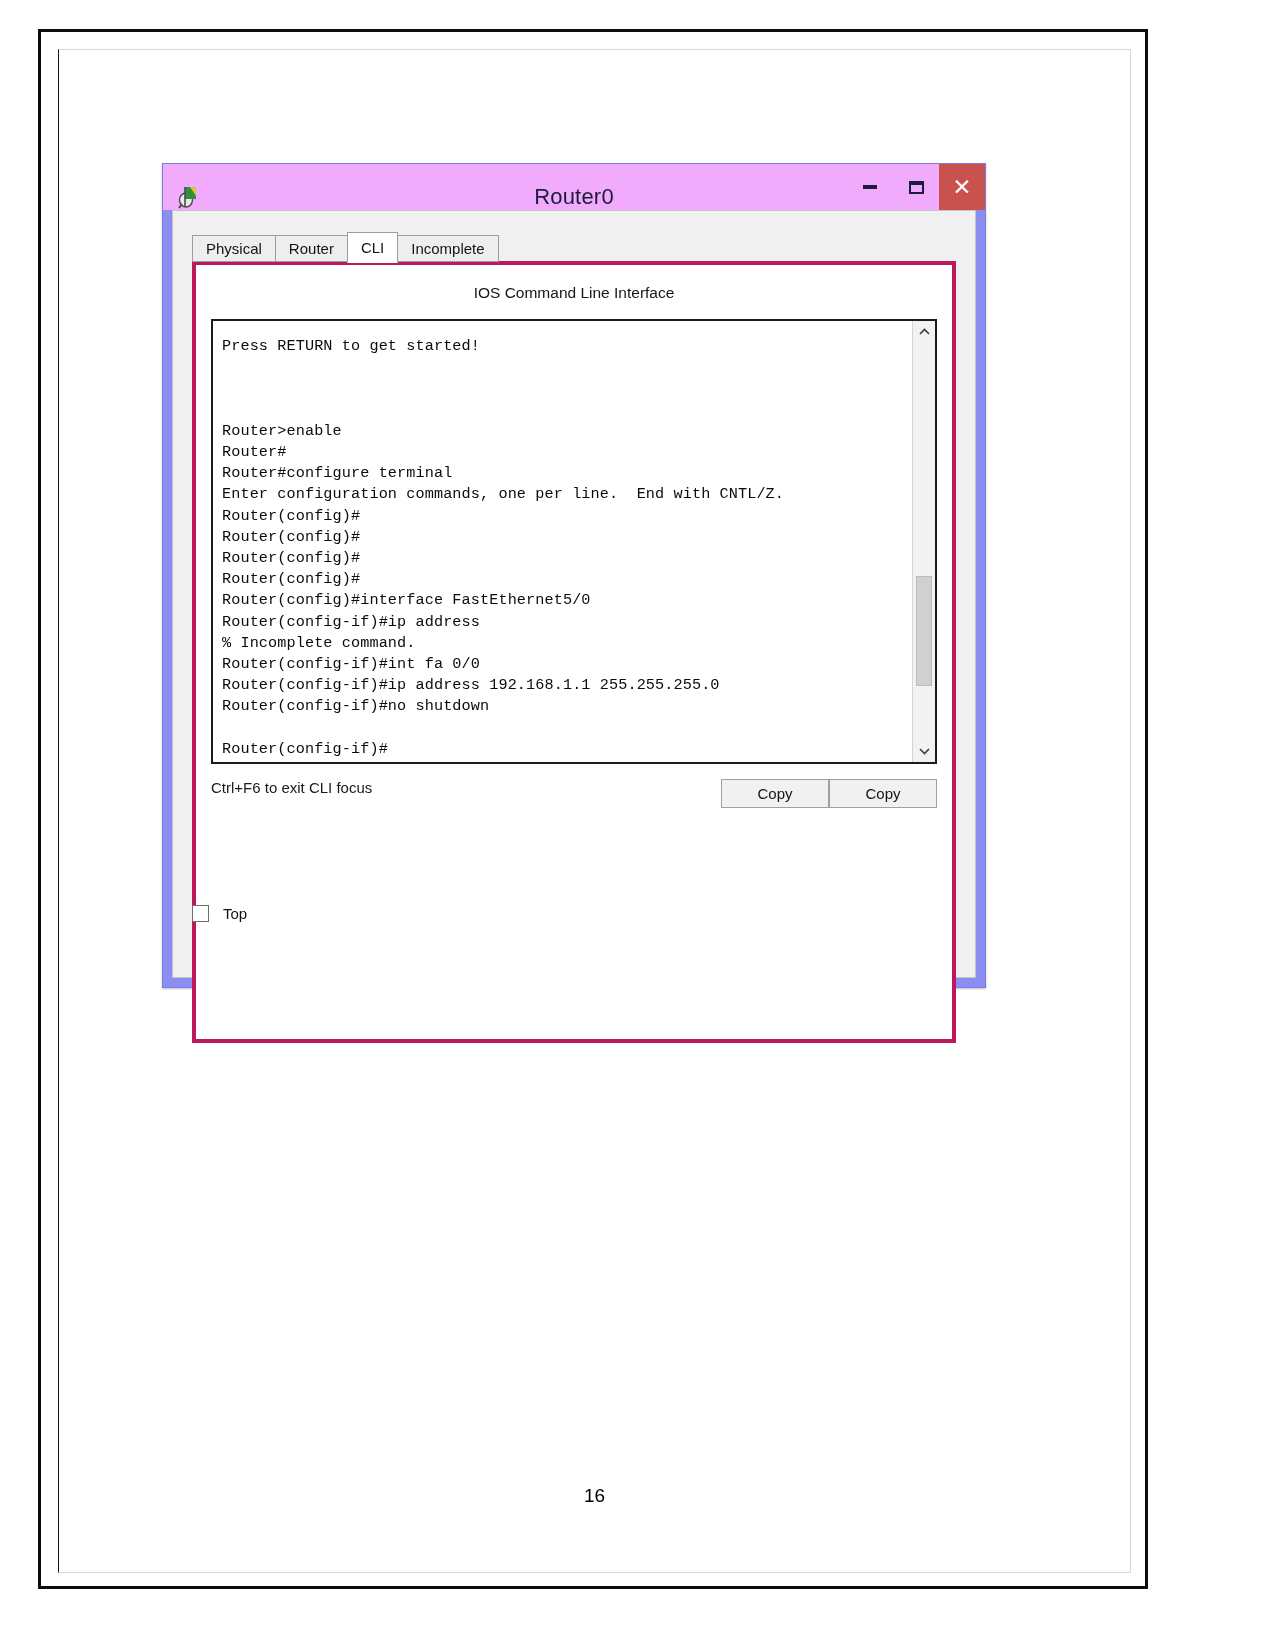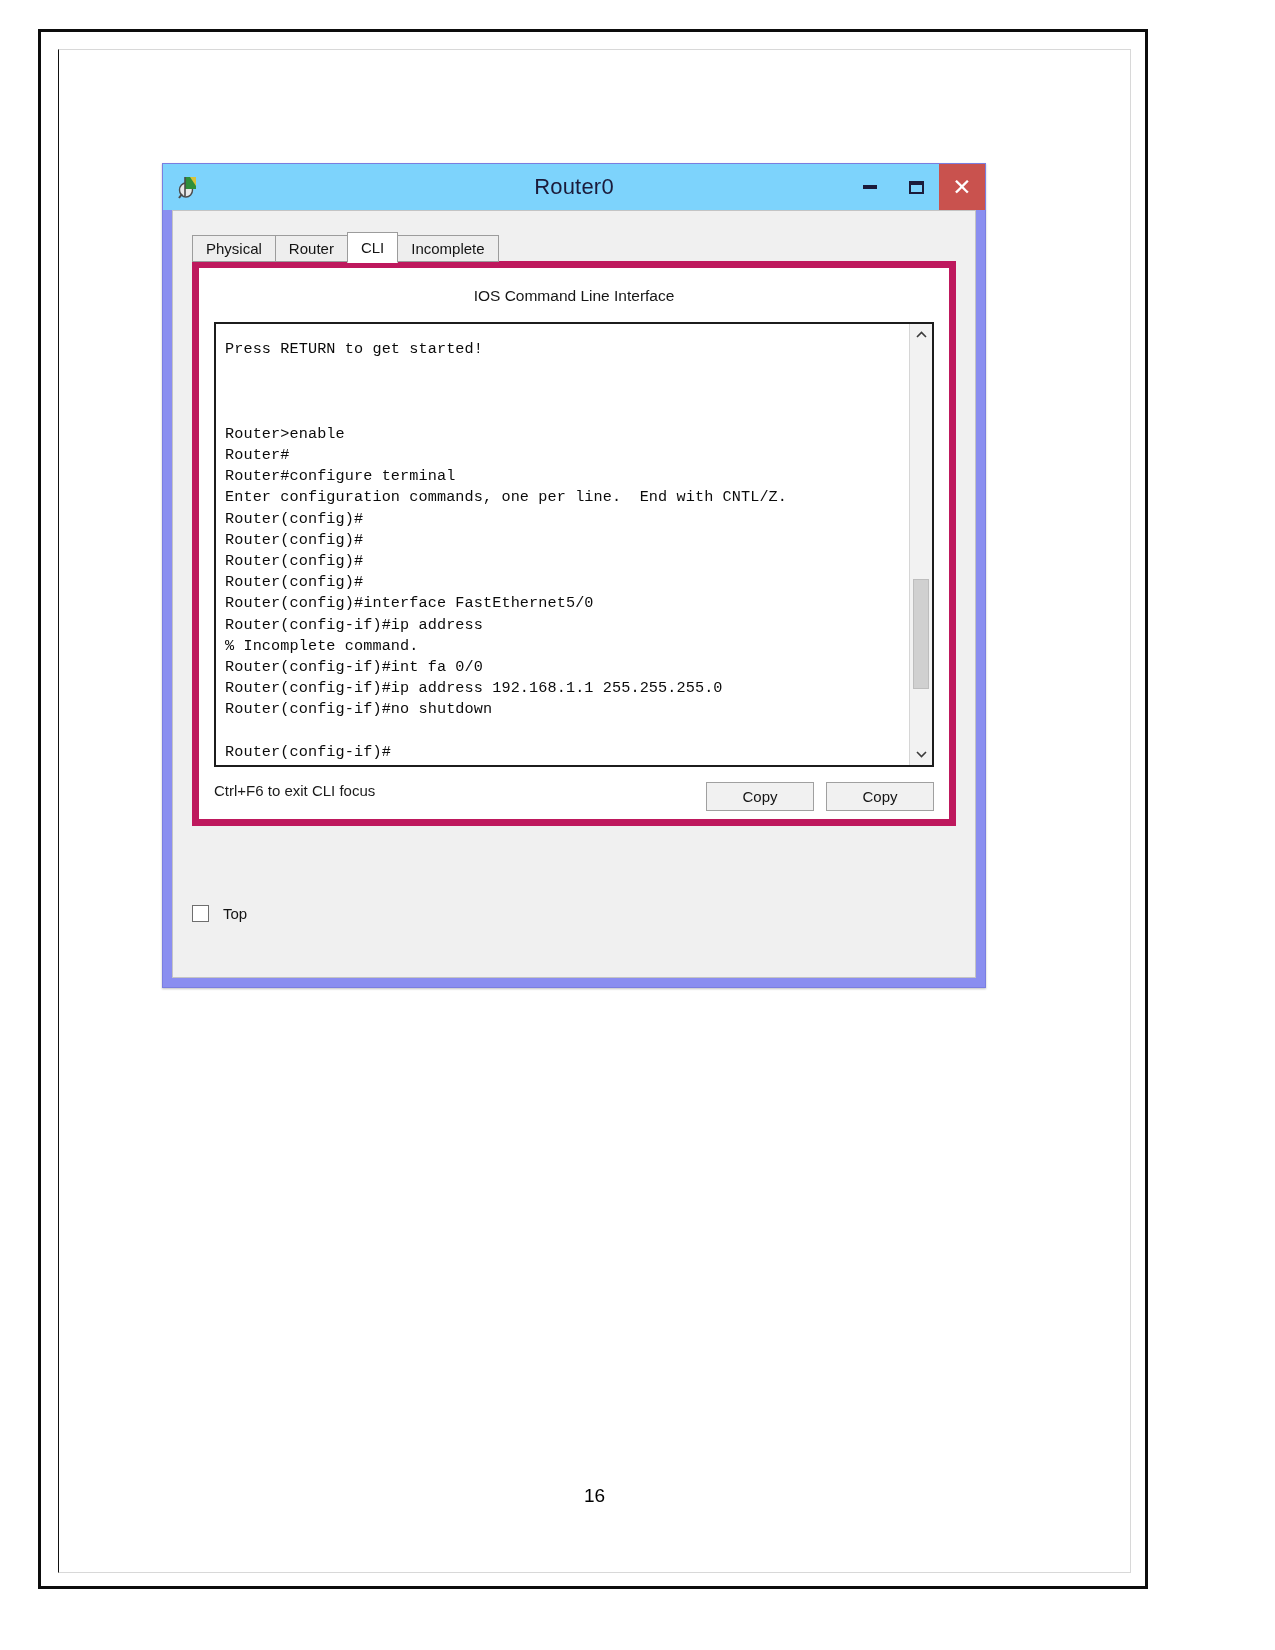--- a/index.html
+++ b/index.html
@@ -35,23 +35,23 @@
     position: absolute;
     left: 103px; top: 113px;
     width: 824px; height: 825px;
     background: #8a8ef0;
     border: 1px solid #7a7ee0;
     box-shadow: 0 1px 2px rgba(0,0,0,.25);
   }
   #titlebar {
     position: relative;
     height: 46px;
-    background: #7dd3fc;
-    display: flex;
-    align-items: center;
+    background: #f0abfc;
+    display: flex;
+    align-items: flex-end;
   }
   #app-icon {
     width: 26px; height: 26px;
     margin-left: 14px;
     position: relative;
     flex: 0 0 auto;
   }
   #title-text {
     position: absolute;
     left: 0; right: 0;
@@ -120,23 +120,23 @@
     border-bottom: 1px solid #ffffff;
     margin-bottom: -1px;
     z-index: 4;
   }
 
   
   #tabpanel {
     position: absolute;
     left: 19px; right: 19px;
     top: 50px;
-    height: 565px;
-    background: #ffffff;
-    border: 7px solid #be185d;
+    height: 782px;
+    background: #ffffff;
+    border: 4px solid #be185d;
   }
   #panel-heading {
     text-align: center;
     font-size: 15.5px;
     color: #161616;
     margin-top: 19px;
     font-family: "Liberation Sans", sans-serif;
   }
 
   
@@ -199,21 +199,20 @@
     align-items: flex-start;
   }
   #focus-hint {
     font-size: 15px;
     color: #1a1a1a;
     font-family: "Liberation Sans", sans-serif;
   }
   #footer-buttons {
     margin-left: auto;
     display: flex;
-    gap: 12px;
   }
   .pbtn {
     width: 108px; height: 29px;
     background: #f1f1f1;
     border: 1px solid #a0a0a0;
     display: flex; align-items: center; justify-content: center;
     font-size: 15px;
     color: #141414;
     font-family: "Liberation Sans", sans-serif;
   }

